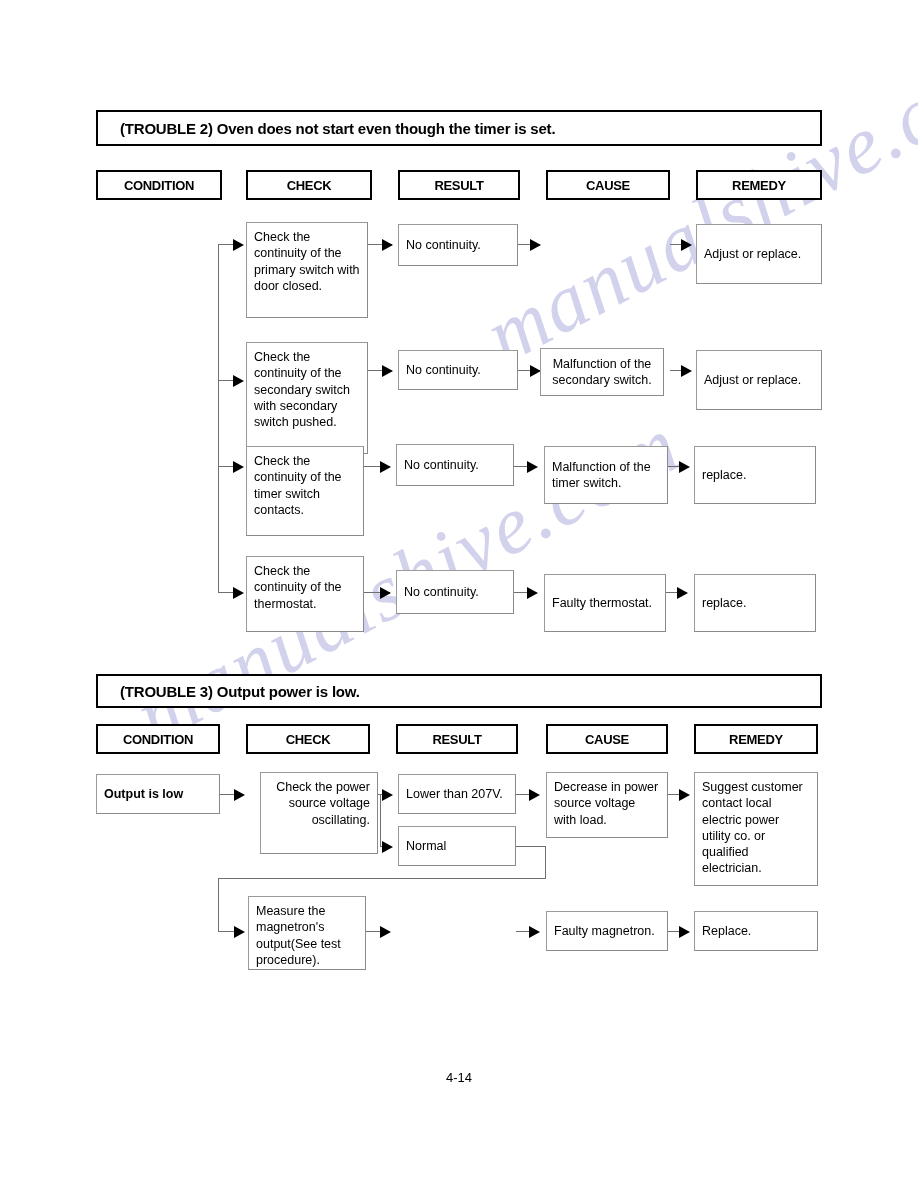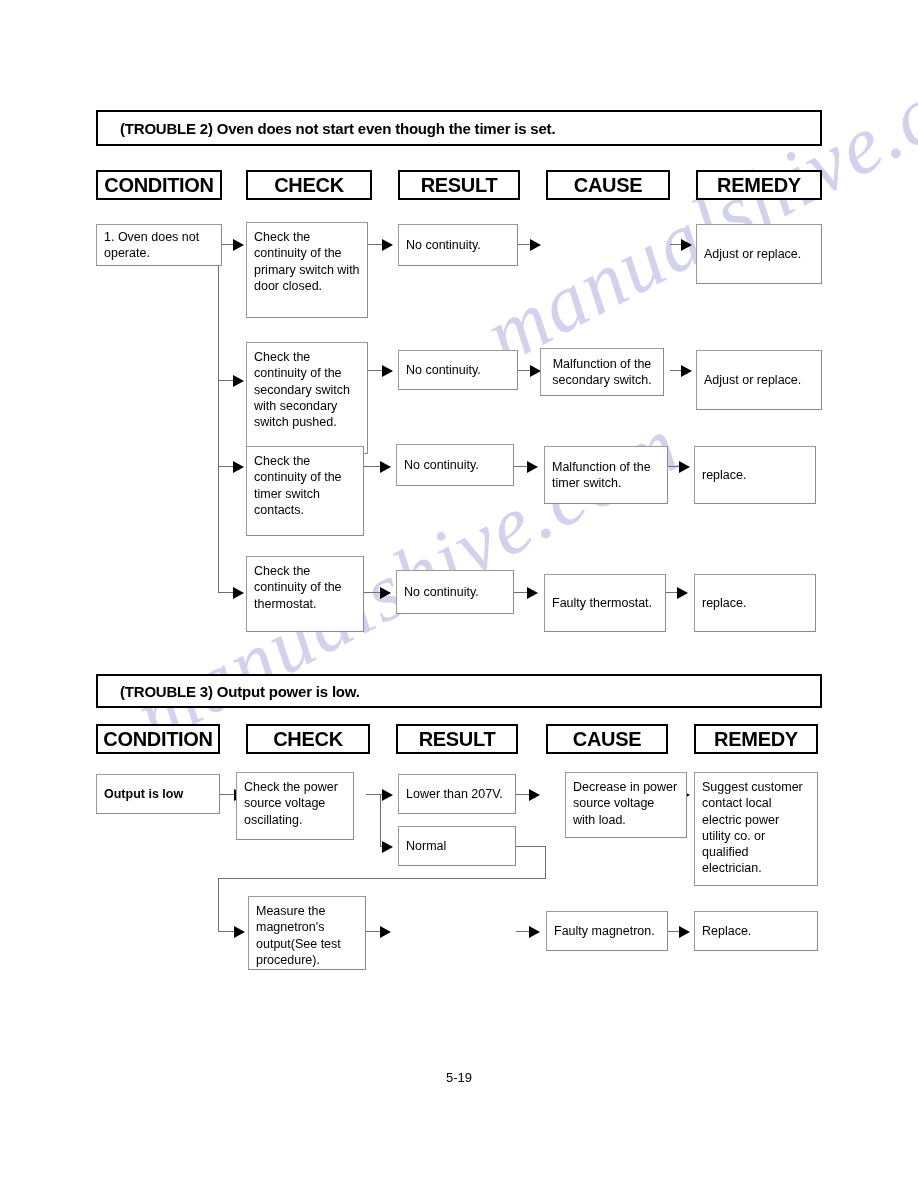--- a/index.html
+++ b/index.html
@@ -90,21 +90,21 @@
     position: absolute;
     box-sizing: border-box;
     background: #ffffff;
     border: 2px solid #000000;
     display: flex;
     align-items: center;
     justify-content: center;
     z-index: 20;
   }
   .colhead > span {
-    font-size: 20px;
+    font-size: 13px;
     font-weight: bold;
     letter-spacing: -0.3px;
   }
 
   
   .hline {
     position: absolute;
     background: #6f6f6f;
     height: 1px;
     z-index: 15;
@@ -161,23 +161,20 @@
   <div class="colhead" style="left:398px; top:170px; width:122px; height:30px;">
     <span>RESULT</span>
   </div>
   <div class="colhead" style="left:546px; top:170px; width:124px; height:30px;">
     <span>CAUSE</span>
   </div>
   <div class="colhead" style="left:696px; top:170px; width:126px; height:30px;">
     <span>REMEDY</span>
   </div>
 
-  <div class="box" style="left:96px; top:224px; width:126px; height:42px;">
-    <span>1. Oven does not operate.</span>
-  </div>
 
   <div class="vline" style="left:218px; top:245px; height:347px;"></div>
 
   <div class="hline" style="left:218px; top:244px; width:18px;"></div>
   <div class="arrow" style="left:233px; top:239px;"></div>
 
   <div class="box top-align" style="left:246px; top:222px; width:122px; height:96px;">
     <span>Check the continuity of the primary switch with door closed.</span>
   </div>
 
@@ -303,21 +300,21 @@
     <span>REMEDY</span>
   </div>
 
   <div class="box" style="left:96px; top:774px; width:124px; height:40px;font-weight:bold;">
     <span>Output is low</span>
   </div>
 
   <div class="hline" style="left:220px; top:794px; width:18px;"></div>
   <div class="arrow" style="left:234px; top:789px;"></div>
 
-  <div class="box top-align" style="left:236px; top:772px; width:118px; height:68px;">
+  <div class="box top-align" style="left:260px; top:772px; width:118px; height:82px;text-align:right;">
     <span>Check the power source voltage oscillating.</span>
   </div>
 
   <div class="vline" style="left:380px; top:794px; height:52px;"></div>
 
   <div class="hline" style="left:366px; top:794px; width:20px;"></div>
   <div class="arrow" style="left:382px; top:789px;"></div>
 
   <div class="box" style="left:398px; top:774px; width:118px; height:40px;">
     <span>Lower than 207V.</span>
@@ -326,21 +323,21 @@
   <div class="hline" style="left:380px; top:846px; width:6px;"></div>
   <div class="arrow" style="left:382px; top:841px;"></div>
 
   <div class="box" style="left:398px; top:826px; width:118px; height:40px;">
     <span>Normal</span>
   </div>
 
   <div class="hline" style="left:516px; top:794px; width:22px;"></div>
   <div class="arrow" style="left:529px; top:789px;"></div>
 
-  <div class="box top-align" style="left:565px; top:772px; width:122px; height:66px;justify-content:center;">
+  <div class="box top-align" style="left:546px; top:772px; width:122px; height:66px;justify-content:center;">
     <span>Decrease in power source voltage with load.</span>
   </div>
 
   <div class="hline" style="left:668px; top:794px; width:20px;"></div>
   <div class="arrow" style="left:679px; top:789px;"></div>
 
   <div class="box top-align" style="left:694px; top:772px; width:124px; height:114px;">
     <span>Suggest customer contact local electric power utility co. or qualified electrician.</span>
   </div>
 
@@ -366,15 +363,15 @@
     <span>Faulty magnetron.</span>
   </div>
 
   <div class="hline" style="left:668px; top:931px; width:20px;"></div>
   <div class="arrow" style="left:679px; top:926px;"></div>
 
   <div class="box" style="left:694px; top:911px; width:124px; height:40px;">
     <span>Replace.</span>
   </div>
 
-  <div class="footer" style="top:1070px;">5-19</div>
+  <div class="footer" style="top:1070px;">4-14</div>
 
 </div>
 
 </body></html>

